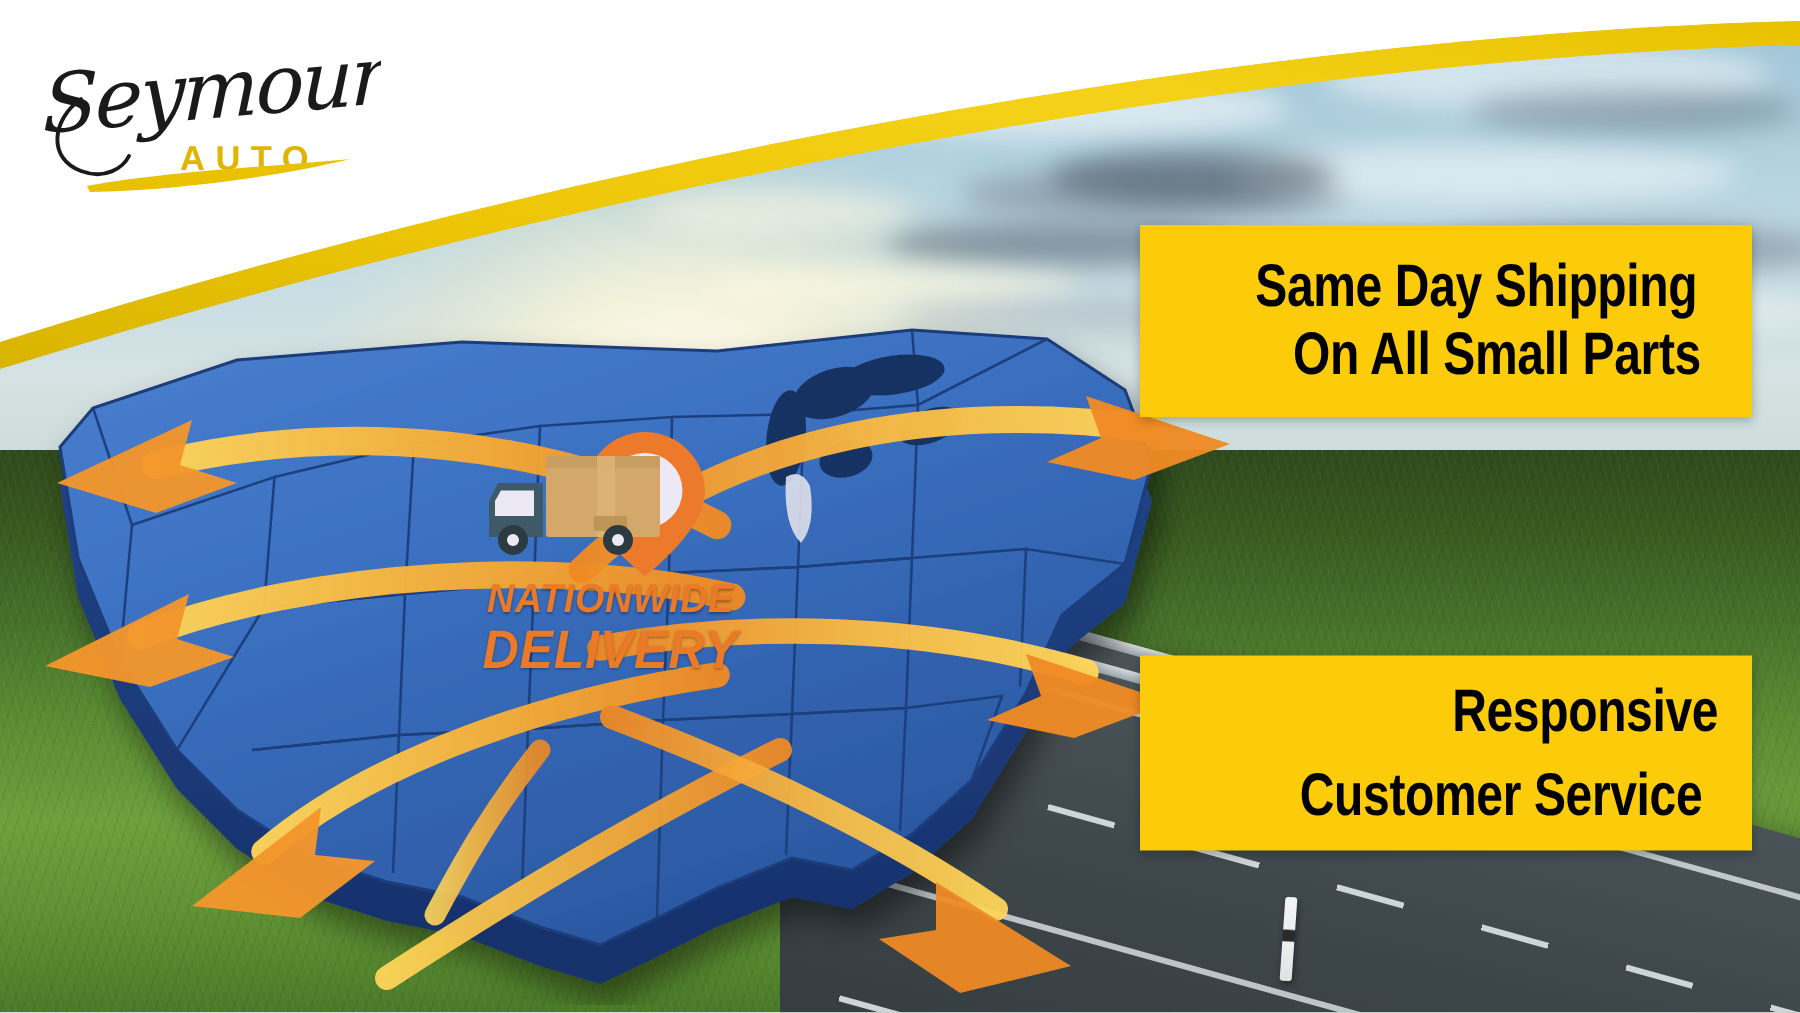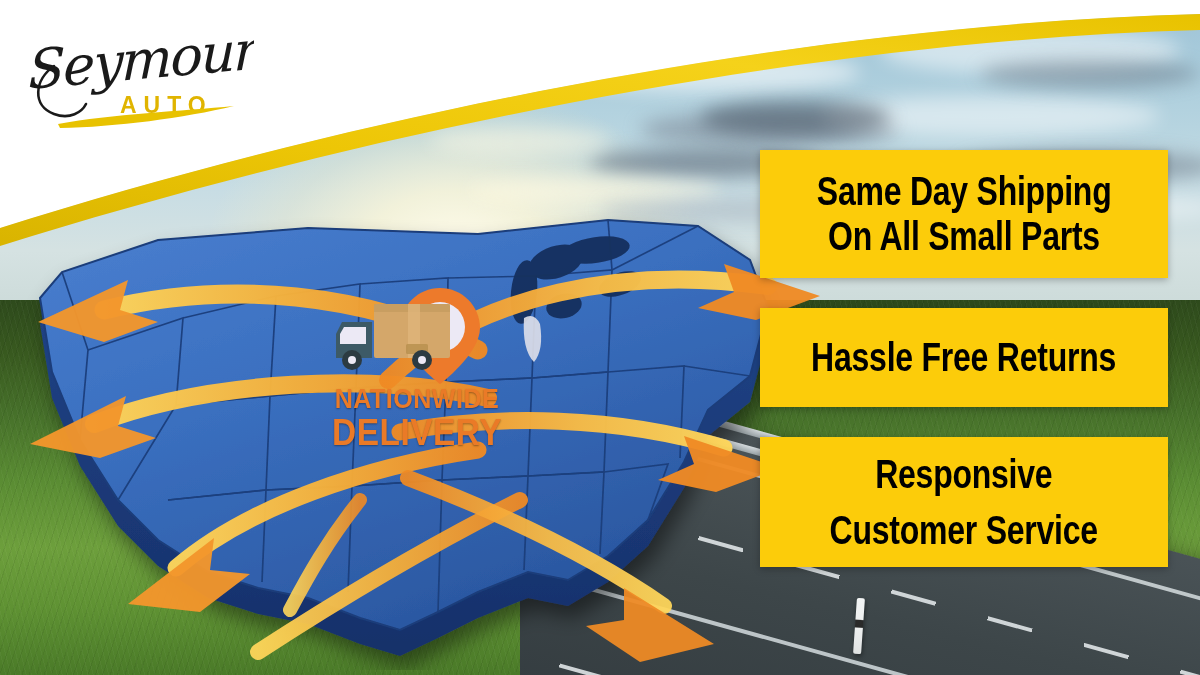--- a/index.html
+++ b/index.html
@@ -143,22 +143,22 @@
   
   .map-wrap {
     position: absolute;
     left: 8px; top: 200px;
     width: 820px; height: 470px;
   }
 
   
   .badge {
     position: absolute;
-    left: 322px; top: 282px;
-    width: 190px; height: 170px;
+    left: 312px; top: 282px;
+    width: 190px; height: 170px; font-style: italic;
   }
   .badge-text {
     position: absolute;
     left: 0;
     width: 190px;
     text-align: center;
     color: #ea7a27;
     font-weight: 700;
     font-family: "Liberation Sans", "DejaVu Sans", sans-serif;
     letter-spacing: 0.5px;
@@ -167,21 +167,21 @@
   }
   .badge-line1 { top: 104px; font-size: 27px; transform: scaleX(.93); }
   .badge-line2 { top: 133px; font-size: 36px; transform: scaleX(.93); }
 
   
   .panel {
     position: absolute;
     background: #fccc0a;
     display: flex;
     flex-direction: column;
-    align-items: center;
+    align-items: flex-end;
     justify-content: center;
     box-shadow: 0 2px 7px rgba(0,0,0,.28);
   }
   .panel-line {
     color: #000000;
     font-family: "Liberation Sans", "DejaVu Sans", sans-serif;
     font-weight: 700;
     font-size: 40px;
     line-height: 1.12;
     letter-spacing: -0.3px;
@@ -413,22 +413,19 @@
     </svg>
     <div class="badge-text badge-line1">NATIONWIDE</div>
     <div class="badge-text badge-line2">DELIVERY</div>
   </div>
 
   <div class="panel" id="panel-1">
     <div class="panel-line">Same Day Shipping</div>
     <div class="panel-line">On All Small Parts</div>
   </div>
 
-  <div class="panel" id="panel-2">
-    <div class="panel-line">Hassle Free Returns</div>
-  </div>
 
   <div class="panel" id="panel-3">
     <div class="panel-line">Responsive</div>
     <div class="panel-line">Customer Service</div>
   </div>
 
 </div>
 
 </body></html>

